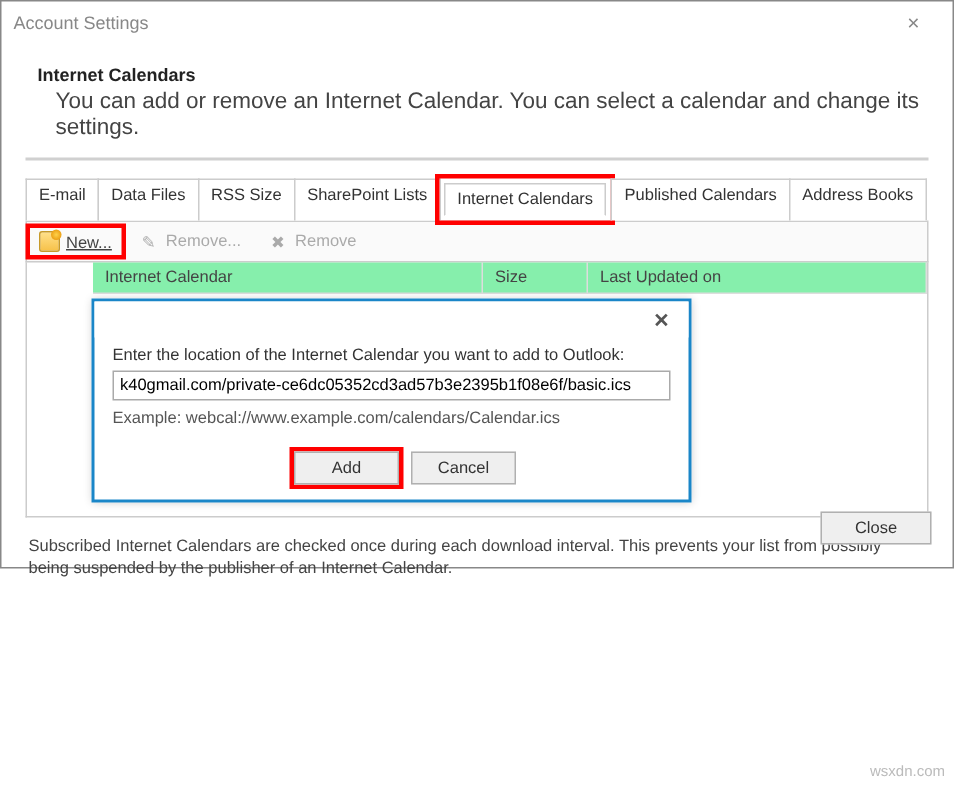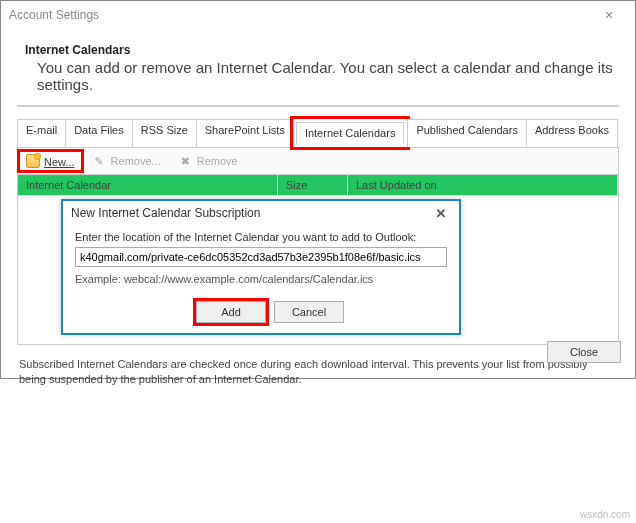--- a/index.html
+++ b/index.html
@@ -115,23 +115,24 @@
     width: 12px; height: 12px; display:inline-block;
   }
   .list-area {
     border: 1px solid #ccc;
     border-top: none;
     height: 170px;
     position: relative;
   }
   .list-header {
     display: flex;
-    background: #22c55e;
+    background: #86efac;
     font-size: 11px;
     color: #444;
+    margin-left: 44px;
   }
   .list-header div {
     padding: 4px 8px;
     border-right: 1px solid #ddd;
     border-bottom: 1px solid #ddd;
   }
   .col-ic { width: 260px; }
   .col-size { width: 70px; }
   .col-lu { flex: 1; }
   .note {
@@ -279,21 +280,20 @@
       </div>
     </div>
 
     <div class="note">Subscribed Internet Calendars are checked once during each download interval. This prevents your list from possibly being suspended by the publisher of an Internet Calendar.</div>
   </div>
 
   <div class="close-btn">Close</div>
 
   <div class="modal">
     <div class="modal-title">
-      <span>New Internet Calendar Subscription</span>
       <span class="mx">✕</span>
     </div>
     <div class="modal-body">
       <div class="label">Enter the location of the Internet Calendar you want to add to Outlook:</div>
       <input type="text" value="k40gmail.com/private-ce6dc05352cd3ad57b3e2395b1f08e6f/basic.ics" style="">
       <div class="example">Example: webcal://www.example.com/calendars/Calendar.ics</div>
     </div>
     <div class="modal-buttons">
       <span class="hl-add">
         <div class="btn">Add</div>

